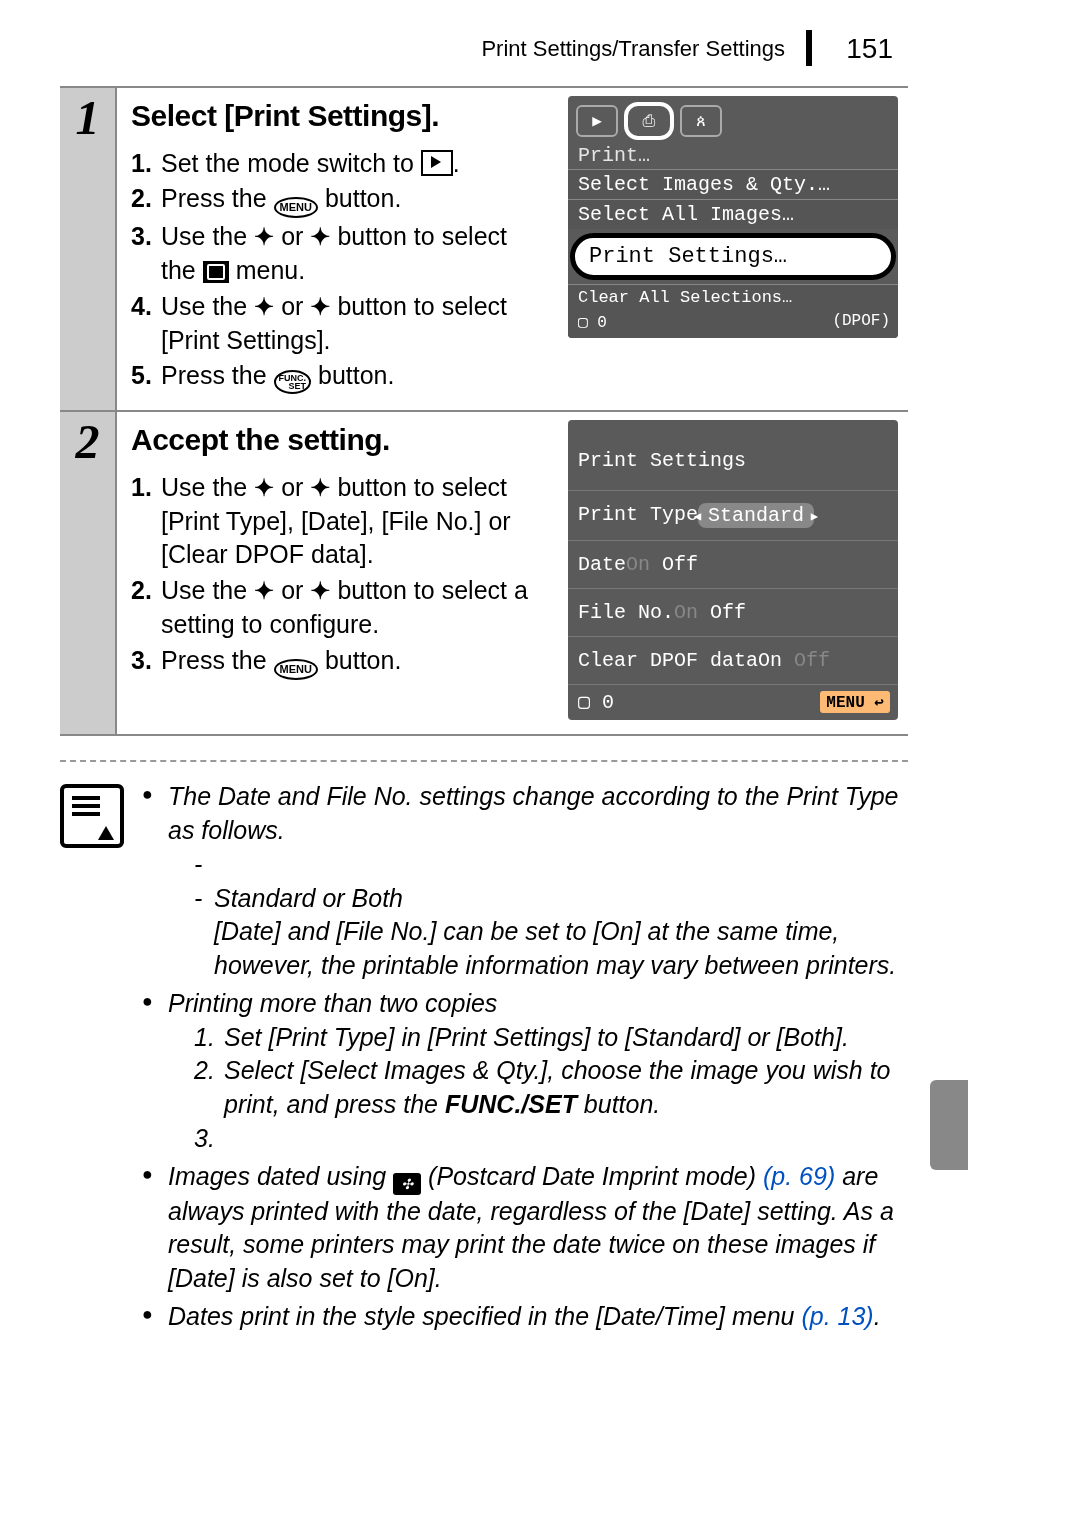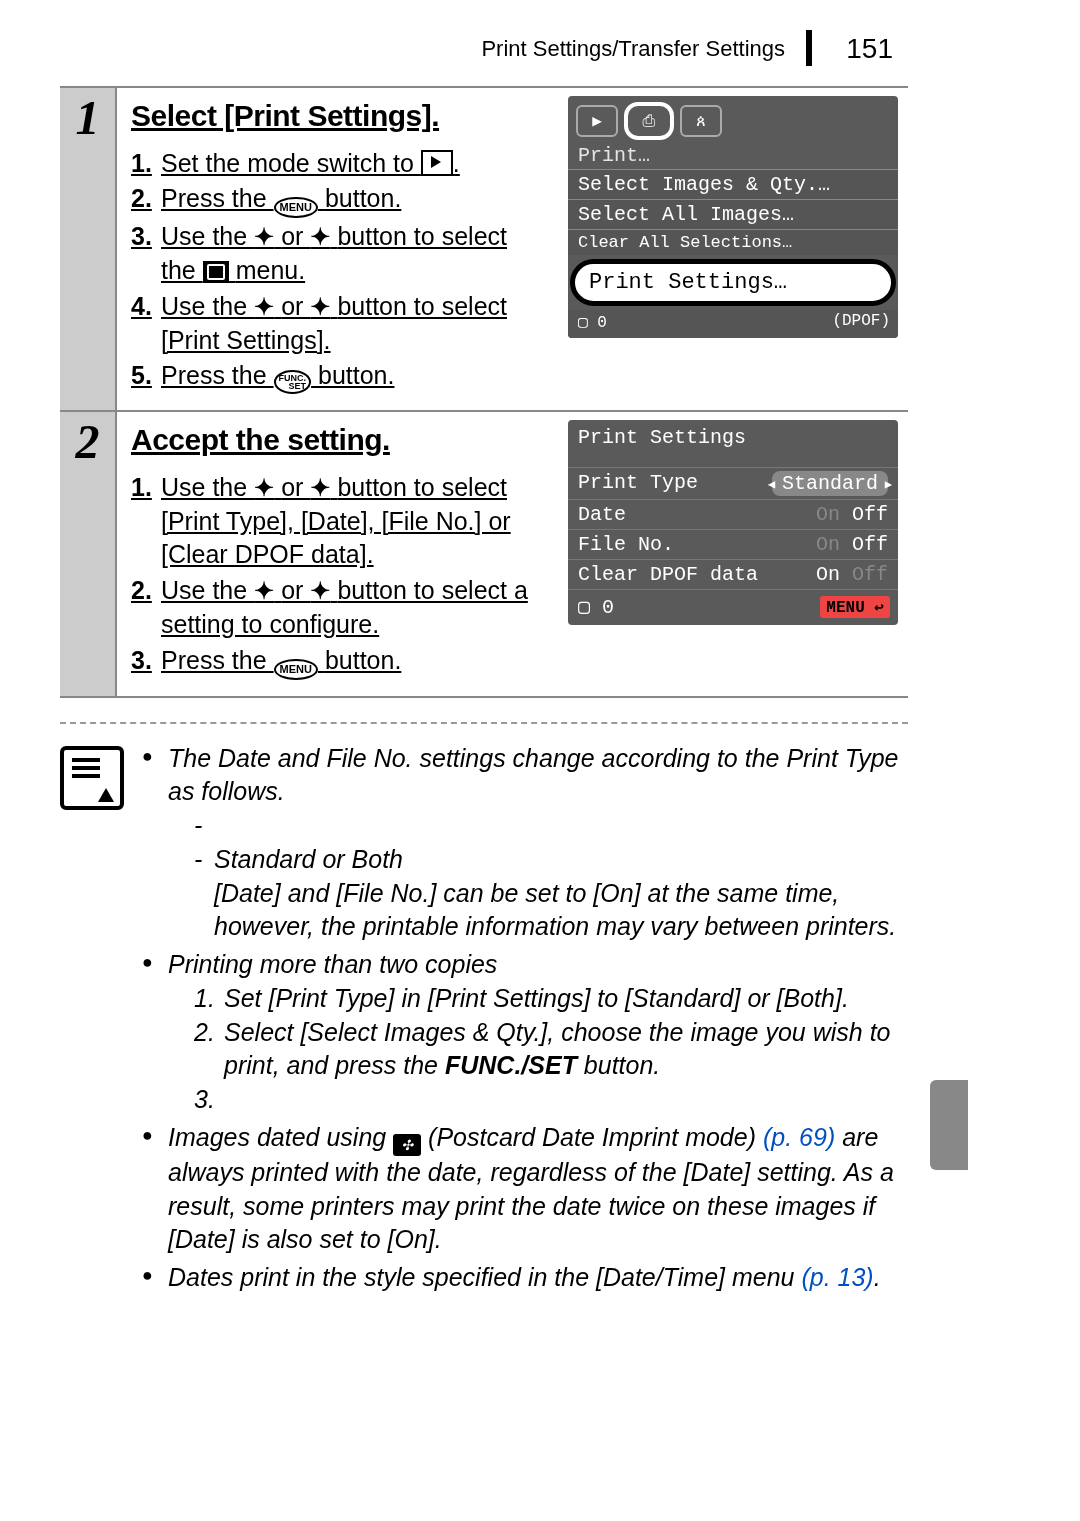--- a/index.html
+++ b/index.html
@@ -58,21 +58,20 @@
   .step-body {
     flex: 1;
     padding: 8px 10px 14px 14px;
     display: flex;
     gap: 20px;
   }
   .step-text {
     flex: 1;
     font-size: 25px;
     line-height: 1.35;
-    text-decoration: underline;
   }
   .step-title {
     font-weight: 900;
     font-size: 30px;
     margin-bottom: 10px;
     letter-spacing: -0.5px;
   }
   .step-shot {
     width: 330px;
     flex-shrink: 0;
@@ -217,25 +216,25 @@
     background: #5a5a5a;
     border-radius: 4px;
     width: 330px;
     font-family: "Courier New", monospace;
     color: #fff;
     font-size: 20px;
     overflow: hidden;
   }
   .shot2 .hdr {
     padding: 6px 10px 18px 10px;
+    margin-top: 23px;
   }
   .shot2 .row {
     display: flex;
-    justify-content: space-between;
-    padding: 3px 10px;
+    padding: 12px 10px;
     border-top: 1px solid #777;
   }
   .shot2 .row .val { color: #fff; }
   .shot2 .row .dim { color: #888; }
   .shot2 .row.sel .valbox {
     background: #888;
     border-radius: 8px;
     padding: 1px 10px;
     color: #fff;
     position: relative;
@@ -255,21 +254,21 @@
     top: 6px;
   }
   .shot2 .footer {
     display: flex;
     justify-content: space-between;
     padding: 4px 8px 6px 10px;
     border-top: 1px solid #777;
     align-items: center;
   }
   .shot2 .menu-btn {
-    background: #ef4444;
+    background: #fdba74;
     color: #000;
     border-radius: 3px;
     padding: 1px 6px;
     font-size: 16px;
     font-weight: bold;
   }
 
   
   .dash-divider {
     border: none;
@@ -434,22 +433,22 @@
         <div class="step-shot">
           <div class="shot1">
             <div class="tabbar">
               <div class="tab">▶</div>
               <div class="tab active">⎙</div>
               <div class="tab">ጰ</div>
             </div>
             <div class="printlbl">Print…</div>
             <div class="mitem">Select Images &amp; Qty.…</div>
             <div class="mitem">Select All Images…</div>
+            <div class="mitem sel">Print Settings…</div>
             <div class="mitem" style="font-size:17px;">Clear All Selections…</div>
-            <div class="mitem sel">Print Settings…</div>
             <div class="footer">
               <span>▢ 0</span>
               <span>(DPOF)</span>
             </div>
           </div>
         </div>
       </div>
     </div>
 
     <div class="step-row">

